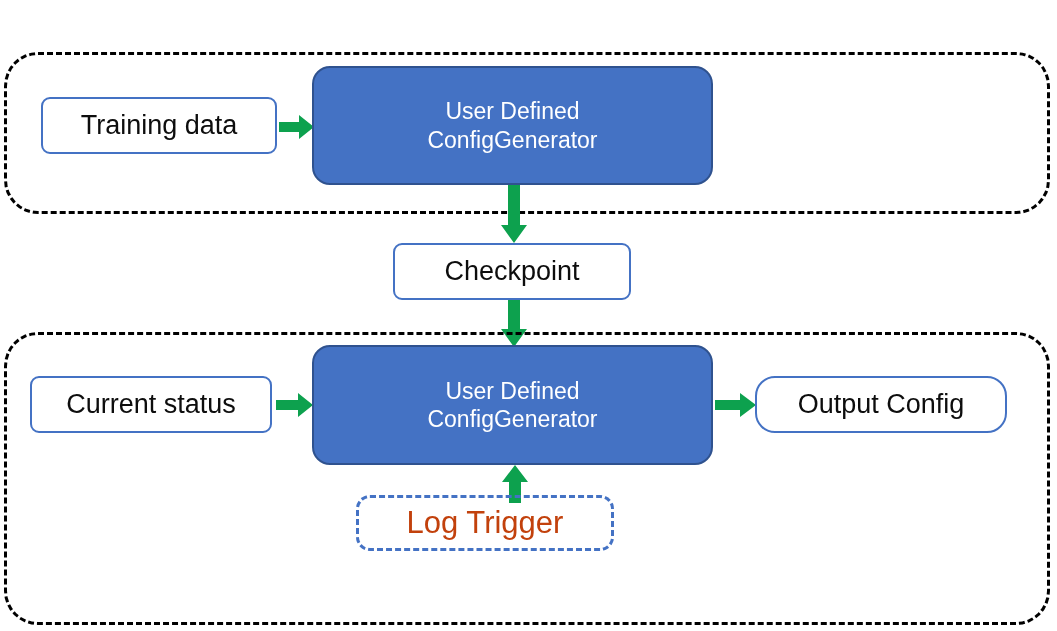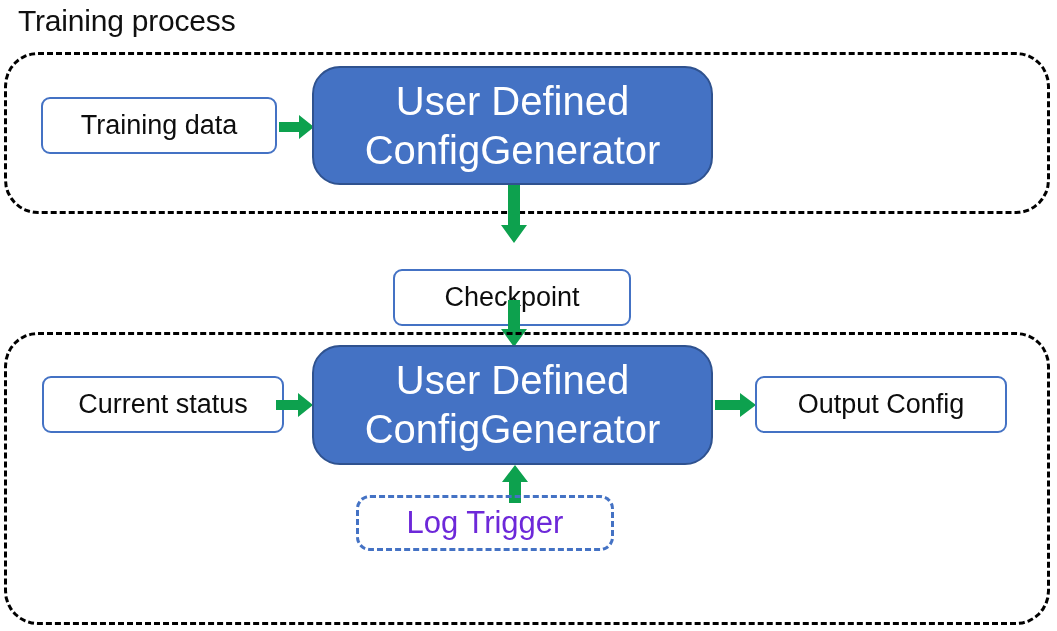--- a/index.html
+++ b/index.html
@@ -53,63 +53,62 @@
     line-height: 1.1;
     font-family: "Liberation Sans", sans-serif;
     white-space: nowrap;
   }
 
   
   .node-blue {
     position: absolute;
     box-sizing: border-box;
     border: 2px solid #2F528F;
-    border-radius: 28px;
+    border-radius: 18px;
     background: #4472C4;
     display: flex;
     flex-direction: column;
     align-items: center;
     justify-content: center;
     color: #ffffff;
-    font-size: 40px;
+    font-size: 23px;
     line-height: 1.22;
     font-family: "Liberation Sans", sans-serif;
     white-space: nowrap;
   }
 
   
   .node-trigger {
     position: absolute;
     box-sizing: border-box;
     border: 3px dashed #4472C4;
     border-radius: 14px;
     background: transparent;
     display: flex;
     align-items: center;
     justify-content: center;
-    color: #6d28d9;
+    color: #c2410c;
     font-size: 31px;
     line-height: 1.1;
     font-family: "Liberation Sans", sans-serif;
     white-space: nowrap;
   }
   .node-trigger.clock { background: #ffffff; }
 
   
   .arrow {
     position: absolute;
   }
   .arrow svg { display: block; overflow: visible; }
 </style>
 </head>
 <body>
 
 <div id="canvas">
 
-  <div class="section-label" style="left:18px; top:6px;">Training process</div>
 
   <div class="process-box" style="left:4px; top:52px; width:1046px; height:162px;"></div>
 
   <div class="node" style="left:41px; top:97px; width:236px; height:57px;">Training data</div>
 
   <div class="arrow" style="left:279px; top:113px; width:36px; height:28px;">
     <svg width="36" height="28" viewBox="0 0 36 28">
       <path d="M0 9 L20 9 L20 2 L35 14 L20 26 L20 19 L0 19 Z" fill="#0DA14E"></path>
     </svg>
   </div>
@@ -118,51 +117,51 @@
     <span>User Defined</span>
     <span>ConfigGenerator</span>
   </div>
 
   <div class="arrow" style="left:500px; top:185px; width:28px; height:60px;">
     <svg width="28" height="60" viewBox="0 0 28 60">
       <path d="M8 0 L20 0 L20 40 L27 40 L14 58 L1 40 L8 40 Z" fill="#0DA14E"></path>
     </svg>
   </div>
 
-  <div class="node" style="left:393px; top:243px; width:238px; height:57px;margin-top:26px;">Checkpoint</div>
+  <div class="node" style="left:393px; top:243px; width:238px; height:57px;">Checkpoint</div>
 
   <div class="arrow" style="left:500px; top:300px; width:28px; height:48px;">
     <svg width="28" height="48" viewBox="0 0 28 48">
       <path d="M8 0 L20 0 L20 29 L27 29 L14 47 L1 29 L8 29 Z" fill="#0DA14E"></path>
     </svg>
   </div>
 
 
   <div class="process-box" style="left:4px; top:332px; width:1046px; height:293px;"></div>
 
-  <div class="node" style="left:42px; top:376px; width:242px; height:57px;">Current status</div>
+  <div class="node" style="left:30px; top:376px; width:242px; height:57px;">Current status</div>
 
   <div class="arrow" style="left:276px; top:391px; width:38px; height:28px;">
     <svg width="38" height="28" viewBox="0 0 38 28">
       <path d="M0 9 L22 9 L22 2 L37 14 L22 26 L22 19 L0 19 Z" fill="#0DA14E"></path>
     </svg>
   </div>
 
   <div class="node-blue" style="left:312px; top:345px; width:401px; height:120px;">
     <span>User Defined</span>
     <span>ConfigGenerator</span>
   </div>
 
   <div class="arrow" style="left:715px; top:391px; width:42px; height:28px;">
     <svg width="42" height="28" viewBox="0 0 42 28">
       <path d="M0 9 L25 9 L25 2 L41 14 L25 26 L25 19 L0 19 Z" fill="#0DA14E"></path>
     </svg>
   </div>
 
-  <div class="node" style="left:755px; top:376px; width:252px; height:57px;">Output Config</div>
+  <div class="node" style="left:755px; top:376px; width:252px; height:57px;border-radius:20px;">Output Config</div>
 
   <div class="arrow" style="left:501px; top:465px; width:28px; height:38px;">
     <svg width="28" height="38" viewBox="0 0 28 38">
       <path d="M14 0 L27 17 L20 17 L20 38 L8 38 L8 17 L1 17 Z" fill="#0DA14E"></path>
     </svg>
   </div>
 
   <div class="node-trigger" style="left:356px; top:495px; width:258px; height:56px;">Log Trigger</div>
 
 

